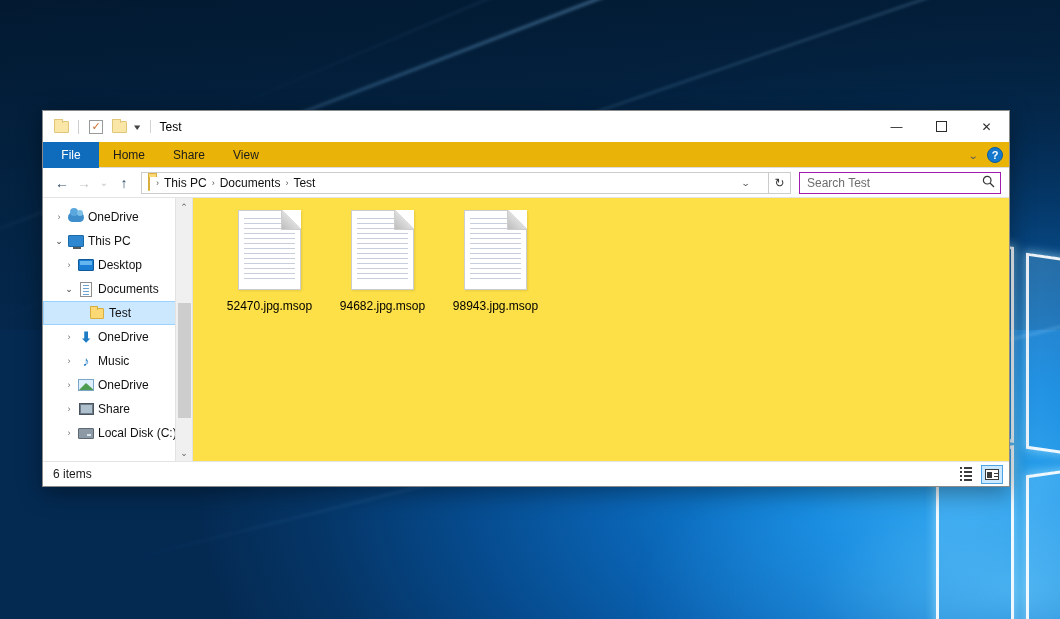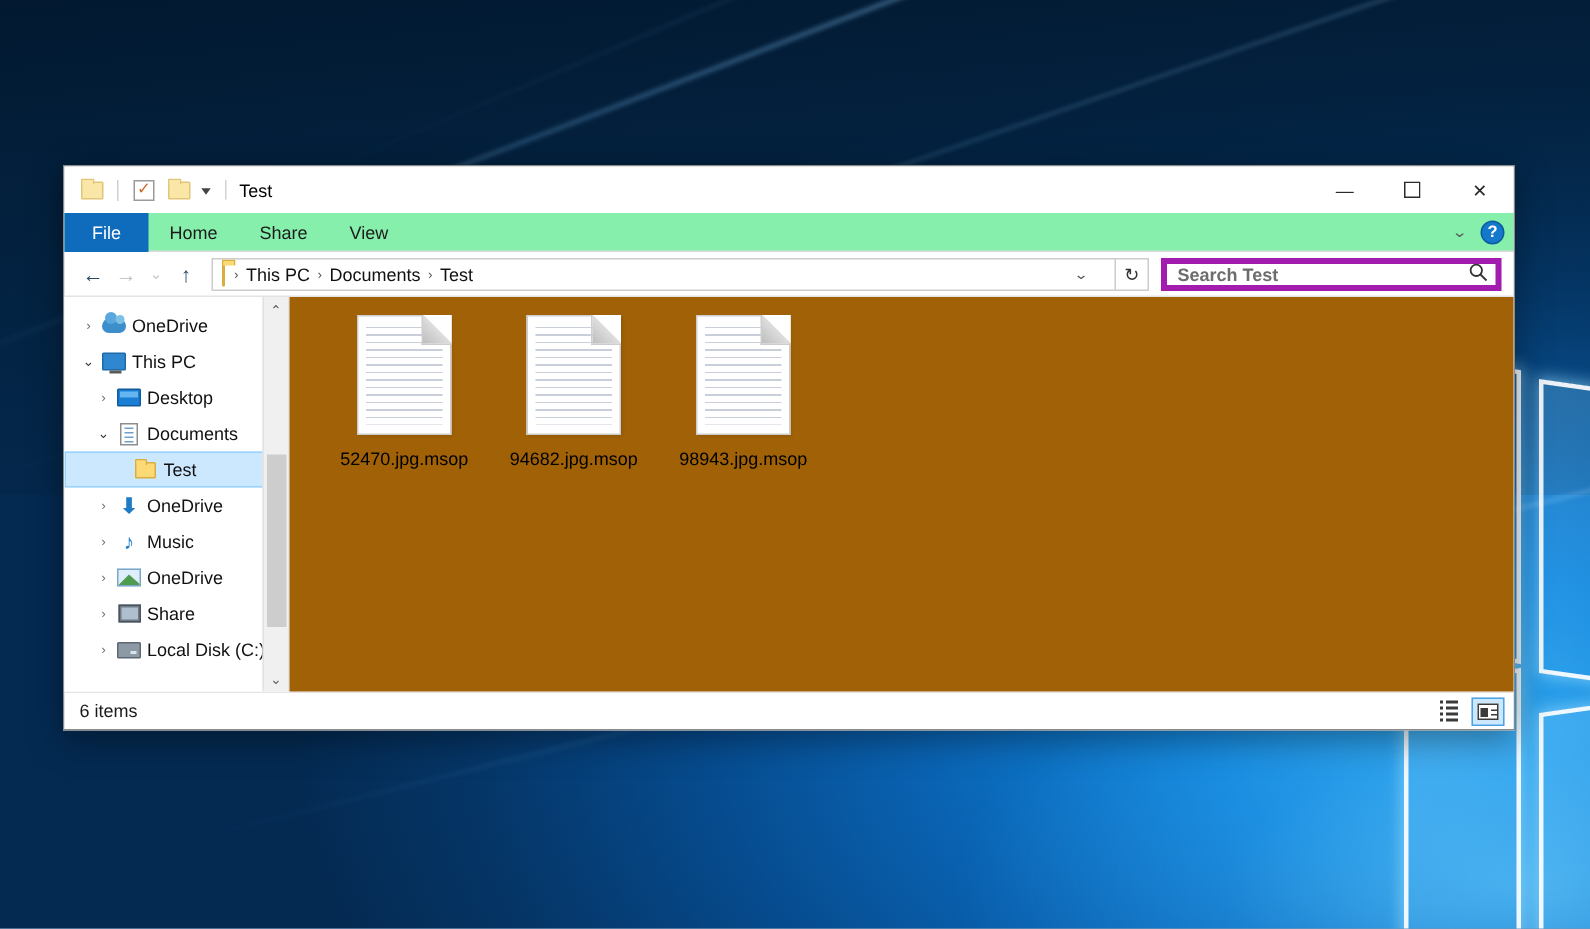--- a/index.html
+++ b/index.html
@@ -106,21 +106,21 @@
   .wincontrols { position: absolute; right: 0; top: 0; height: 31px; display: flex; }
   .wc {
     width: 45px; height: 31px; display: flex; align-items: center; justify-content: center;
     color: #2b2b2b;
   }
 
   
   .ribbon {
     height: 26px; flex: 0 0 26px;
     display: flex; align-items: stretch;
-    background: #86efac;
+    background: #eab308;
     border-bottom: 1px solid #dcdcdc;
     position: relative;
   }
   .tab {
     display: flex; align-items: center; justify-content: center;
     padding: 0 14px; font-size: 12px; color: #1b1b1b; cursor: default;
     height: 26px; min-width: 42px;
   }
   .tab.file { background: #0f6cbd; color: #ffffff; min-width: 56px; }
   .ribbon-right { position: absolute; right: 6px; top: 0; height: 26px; display: flex; align-items: center; gap: 10px; }
@@ -159,23 +159,23 @@
     position: absolute; right: 18px; top: 0; bottom: 0;
     display: flex; align-items: center; color: #555; font-size: 9px;
     transform: scaleX(1.3);
   }
   .refresh-btn {
     width: 22px; height: 22px; display: flex; align-items: center; justify-content: center;
     border: 1px solid #cccccc; border-left: none; color: #333; font-size: 12px;
     background: #fff;
   }
   .searchbox {
-    width: 227px; height: 22px; margin-left: 8px;
-    border: 4px solid #a21caf; background: #fff;
-    display: flex; align-items: center; padding: 0 5px 0 7px; font-weight: bold;
+    width: 202px; height: 22px; margin-left: 8px;
+    border: 1px solid #a21caf; background: #fff;
+    display: flex; align-items: center; padding: 0 5px 0 7px;
   }
   .search-ph { flex: 1 1 auto; color: #6d6d6d; font-size: 12px; }
   .search-mag { color: #333; font-size: 12px; }
 
   
   .body { flex: 1 1 auto; display: flex; min-height: 0; background: #fff; }
 
   .nav-pane {
     width: 150px; flex: 0 0 150px;
     background: #ffffff;
@@ -273,21 +273,21 @@
     width: 17px; height: 17px; display: flex; align-items: center; justify-content: center;
     color: #606060; font-size: 9px; flex: 0 0 17px;
   }
   .sb-track { flex: 1 1 auto; width: 17px; position: relative; }
   .sb-thumb {
     position: absolute; left: 2px; width: 13px; top: 88px; height: 115px;
     background: #cdcdcd;
   }
 
   
-  .content-pane { flex: 1 1 auto; position: relative; overflow: hidden; background: #a16207; }
+  .content-pane { flex: 1 1 auto; position: relative; overflow: hidden; background: #fde047; }
   .file-grid {
     display: flex; flex-wrap: wrap;
     padding: 8px 10px 0 20px;
     gap: 0;
   }
   .file-item {
     width: 113px; padding: 4px 2px 6px; margin-right: 0;
     display: flex; flex-direction: column; align-items: center;
     cursor: default;
   }

